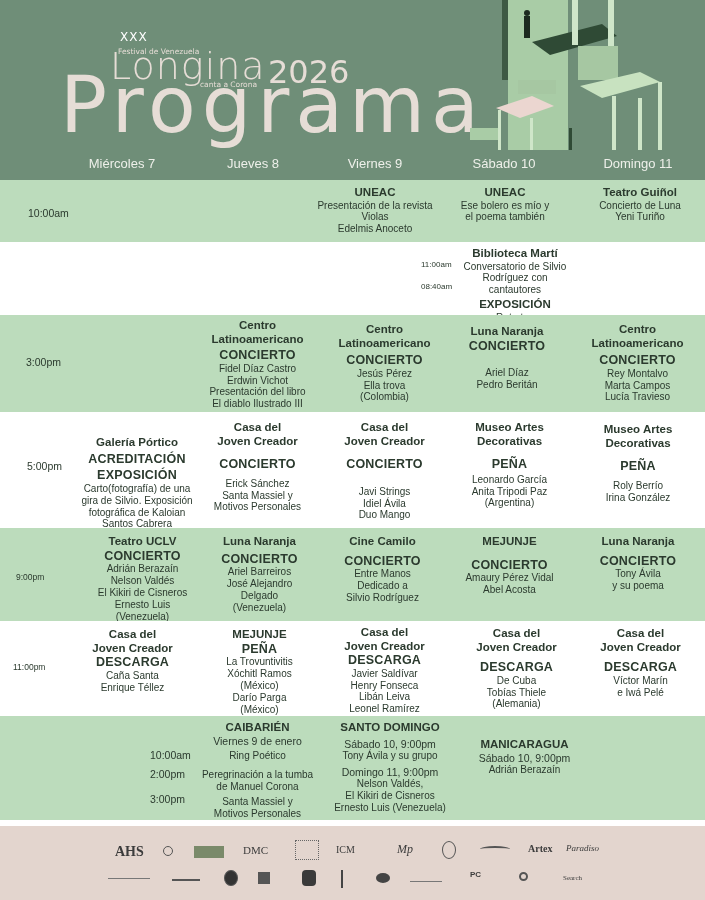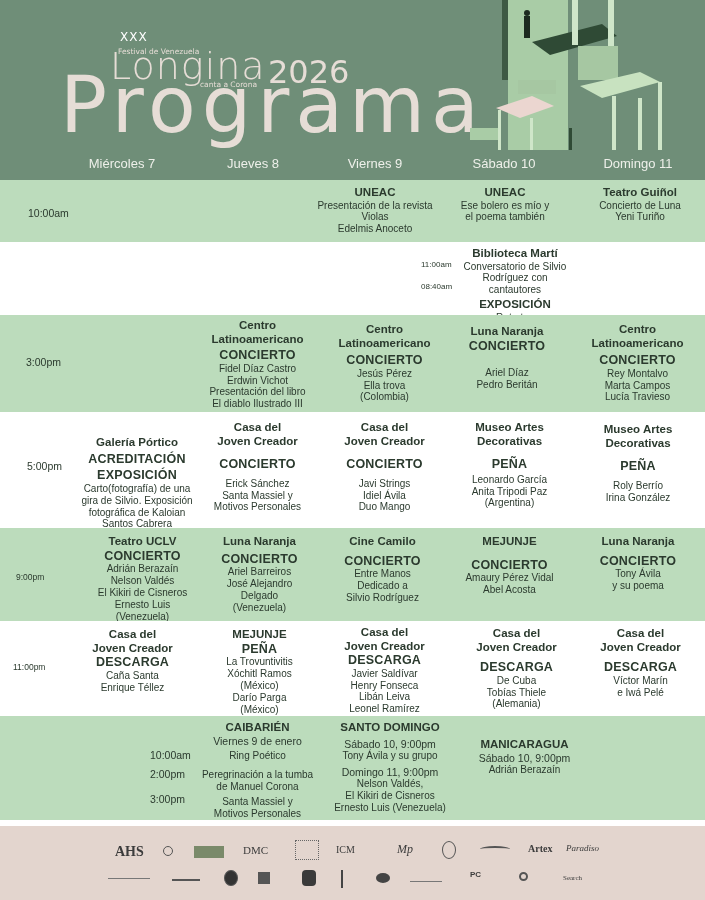--- a/index.html
+++ b/index.html
@@ -158,21 +158,21 @@
     <div class="venue">Joven Creador</div>
     <div class="kind" style="margin-top:9px">CONCIERTO</div>
     <div class="line" style="margin-top:6px">Erick Sánchez</div>
     <div class="line">Santa Massiel y</div>
     <div class="line">Motivos Personales</div>
   </div>
   <div class="cell" style="left:322px;top:9px;width:125px">
     <div class="venue">Casa del</div>
     <div class="venue">Joven Creador</div>
     <div class="kind" style="margin-top:9px">CONCIERTO</div>
-    <div class="line" style="margin-top:6px">Javi Strings</div>
+    <div class="line" style="margin-top:14px">Javi Strings</div>
     <div class="line">Idiel Ávila</div>
     <div class="line">Duo Mango</div>
   </div>
   <div class="cell" style="left:447px;top:9px;width:125px">
     <div class="venue">Museo Artes</div>
     <div class="venue">Decorativas</div>
     <div class="kind" style="margin-top:9px">PEÑA</div>
     <div class="line" style="margin-top:2px">Leonardo García</div>
     <div class="line">Anita Tripodi Paz</div>
     <div class="line">(Argentina)</div>

